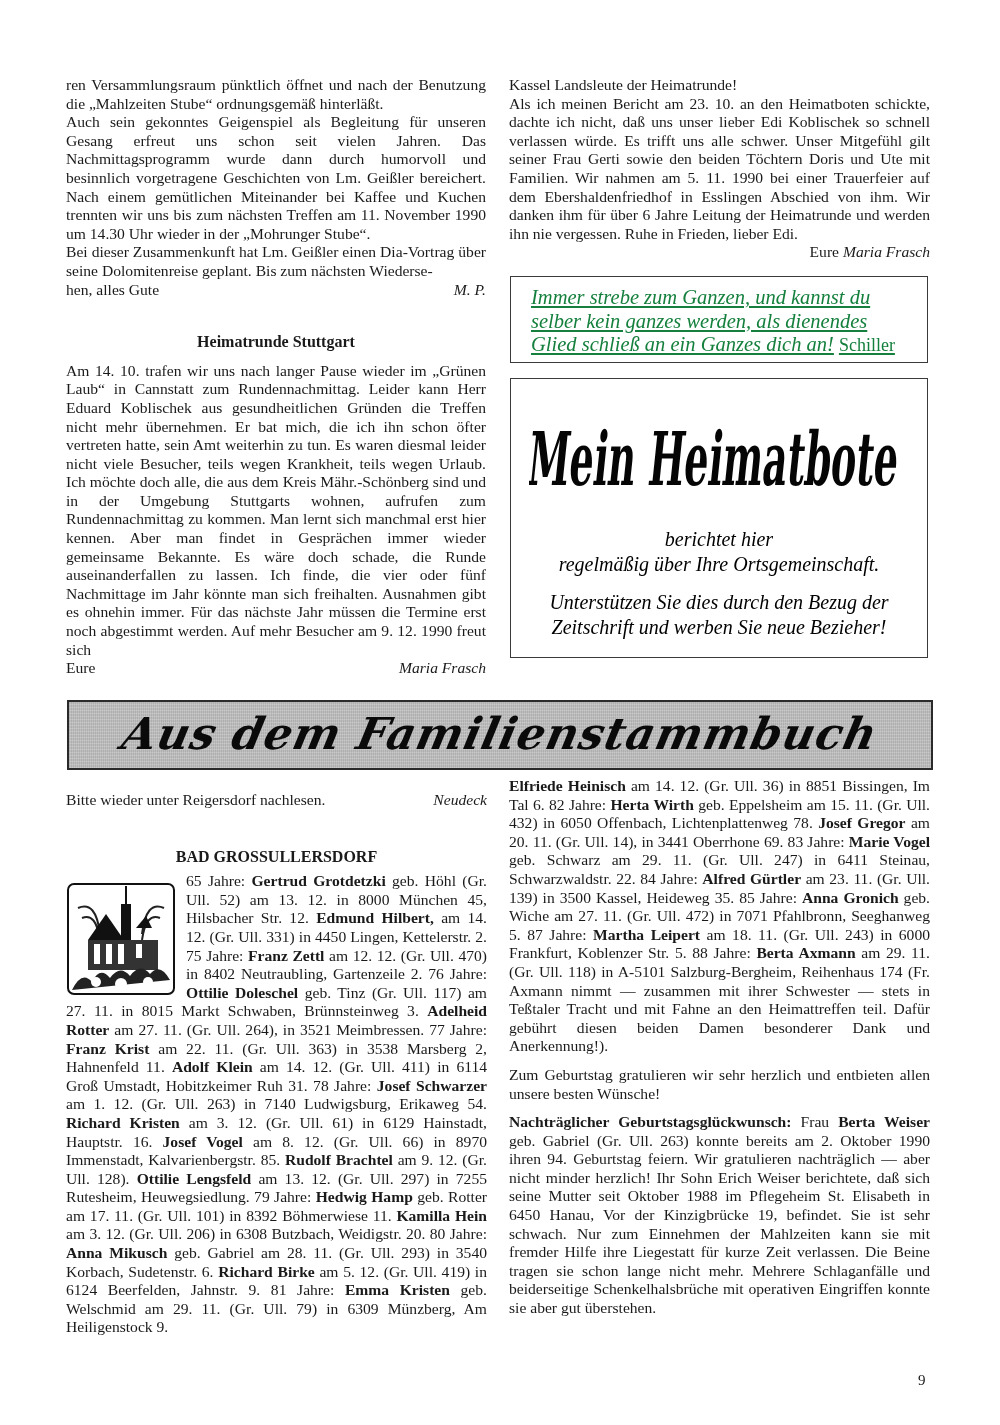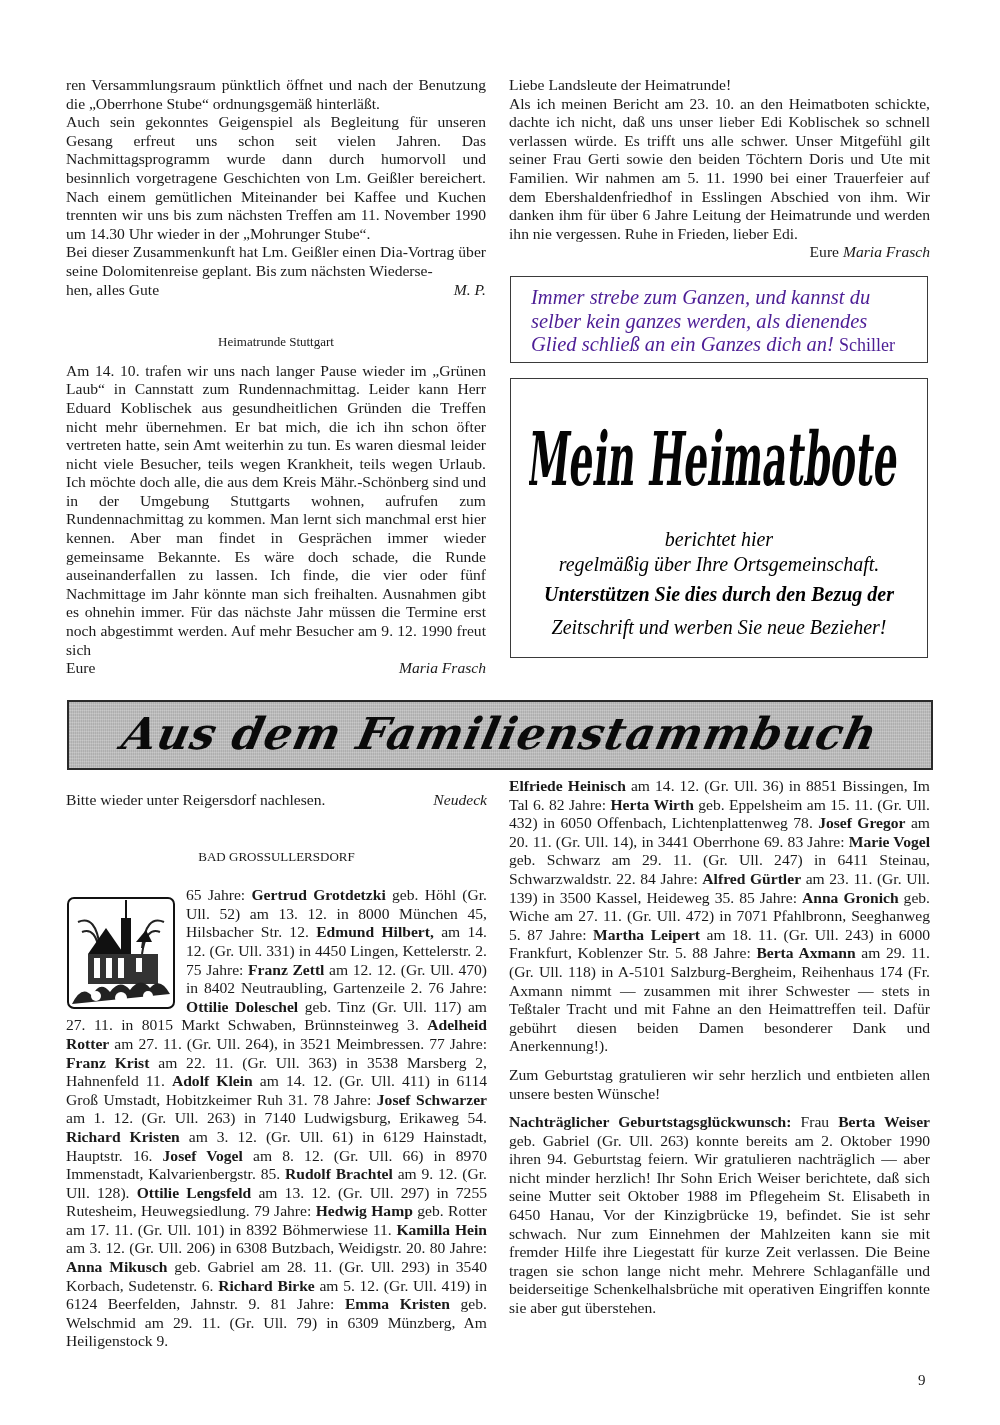--- a/index.html
+++ b/index.html
@@ -7,81 +7,81 @@
          font-family: "Liberation Serif", "DejaVu Serif", serif; color: #1a1a1a; }
   .col { position: absolute; font-size: 15.6px; line-height: 18.6px; text-align: justify; }
   .col p { margin: 0; }
   .left-top { left: 66px; top: 76px; width: 420px; }
   .right-top { left: 509px; top: 76px; width: 421px; }
   .left-bot { left: 66px; top: 791px; width: 421px; }
   .right-bot { left: 509px; top: 777px; width: 421px; }
   .sig { display: flex; justify-content: space-between; }
   .sig .r { font-style: italic; }
   .right { text-align: right; }
-  .heading { text-align: center; font-weight: normal; font-size: 13px; margin: 0; }
+  .heading { text-align: center; font-weight: bold; font-size: 16px; margin: 0; }
   .h-heimat { margin-top: 34px; margin-bottom: 10px; }
   b { font-weight: bold; }
   i { font-style: italic; }
 
   .box { position: absolute; border: 1.5px solid #3a3a3a; background: #fff; }
   .quote-box { left: 510px; top: 276px; width: 416px; height: 85px; }
   .quote-box .q { position: absolute; left: 20px; top: 9px; right: 10px;
-       font-style: italic; font-size: 20.5px; line-height: 23.5px; color: #4c1d95; }
+       font-style: italic; font-size: 20.5px; line-height: 23.5px; color: #15803d; text-decoration: underline; }
   .quote-box .author { font-style: normal; font-size: 18px; margin-left: 5px; }
 
   .ad-box { left: 510px; top: 378px; width: 416px; height: 278px; }
   .ad-logo { position: absolute; left: 18px; top: 28px; width: 380px; height: 100px; }
   .ad-logo svg { width: 100%; height: 100%; }
   .ad-line { position: absolute; left: 0; right: 0; text-align: center; font-style: italic;
        font-size: 20px; line-height: 23px; color: #000000; }
   .ad-l1 { top: 149px; }
   .ad-l2 { top: 174px; }
-  .ad-l3 { top: 204px; font-weight: bold; }
+  .ad-l3 { top: 212px; }
   .ad-l4 { top: 237px; }
 
   .banner { position: absolute; left: 67px; top: 700px; width: 862px; height: 66px;
        border: 2px solid #2a2a2a;
        background-color: #bdbdbd;
        background-image:
          repeating-linear-gradient(0deg, rgba(255,255,255,0.18) 0 1px, transparent 1px 3px),
          repeating-linear-gradient(90deg, rgba(0,0,0,0.08) 0 1px, transparent 1px 2px); }
   .banner-title { position: absolute; left: 0; right: 0; top: 6px; text-align: center;
        font-family: "DejaVu Serif", serif; font-style: italic; font-weight: bold;
        font-size: 44px; letter-spacing: 1px; color: #0a0a0a;
        transform: skewX(-12deg); }
 
   .h-aspen { margin-bottom: 0; }
-  .h-bad { margin-top: 38px; margin-bottom: 20px; }
+  .h-bad { margin-top: 38px; margin-bottom: 6px; }
   .emblem { float: left; width: 110px; height: 118px; margin: 6px 10px 0 0; }
   .emblem svg { width: 100%; height: 100%; }
   .gap { height: 10px; }
 
   .page-number { position: absolute; left: 918px; top: 1372px; font-size: 15px; }
 </style>
 </head>
 <body>
 
 <div class="col left-top">
-  <p>ren Versammlungsraum pünktlich öffnet und nach der Benutzung die „Oberrhone Stube“ ordnungsgemäß hinterläßt.</p>
+  <p>ren Versammlungsraum pünktlich öffnet und nach der Benutzung die „Mahlzeiten Stube“ ordnungsgemäß hinterläßt.</p>
   <p>Auch sein gekonntes Geigenspiel als Begleitung für unseren Gesang erfreut uns schon seit vielen Jahren. Das Nachmittagsprogramm wurde dann durch humorvoll und besinnlich vorgetragene Geschichten von Lm. Geißler bereichert. Nach einem gemütlichen Miteinander bei Kaffee und Kuchen trennten wir uns bis zum nächsten Treffen am 11. November 1990 um 14.30 Uhr wieder in der „Mohrunger Stube“.</p>
   <p>Bei dieser Zusammenkunft hat Lm. Geißler einen Dia-Vortrag über seine Dolomitenreise geplant. Bis zum nächsten Wiederse-</p>
   <div class="sig">
     <span>hen, alles Gute</span>
     <span class="r">M. P.</span>
   </div>
   <h3 class="heading h-heimat">Heimatrunde Stuttgart</h3>
   <p>Am 14. 10. trafen wir uns nach langer Pause wieder im „Grünen Laub“ in Cannstatt zum Rundennachmittag. Leider kann Herr Eduard Koblischek aus gesundheitlichen Gründen die Treffen nicht mehr übernehmen. Er bat mich, die ich ihn schon öfter vertreten hatte, sein Amt weiterhin zu tun. Es waren diesmal leider nicht viele Besucher, teils wegen Krankheit, teils wegen Urlaub. Ich möchte doch alle, die aus dem Kreis Mähr.-Schönberg sind und in der Umgebung Stuttgarts wohnen, aufrufen zum Rundennachmittag zu kommen. Man lernt sich manchmal erst hier kennen. Aber man findet in Gesprächen immer wieder gemeinsame Bekannte. Es wäre doch schade, die Runde auseinanderfallen zu lassen. Ich finde, die vier oder fünf Nachmittage im Jahr könnte man sich freihalten. Ausnahmen gibt es ohnehin immer. Für das nächste Jahr müssen die Termine erst noch abgestimmt werden. Auf mehr Besucher am 9. 12. 1990 freut sich</p>
   <div class="sig">
     <span>Eure</span>
     <span class="r">Maria Frasch</span>
   </div>
 </div>
 
 <div class="col right-top">
-  <p>Liebe Landsleute der Heimatrunde!</p>
+  <p>Kassel Landsleute der Heimatrunde!</p>
   <p>Als ich meinen Bericht am 23. 10. an den Heimatboten schickte, dachte ich nicht, daß uns unser lieber Edi Koblischek so schnell verlassen würde. Es trifft uns alle schwer. Unser Mitgefühl gilt seiner Frau Gerti sowie den beiden Töchtern Doris und Ute mit Familien. Wir nahmen am 5. 11. 1990 bei einer Trauerfeier auf dem Ebershaldenfriedhof in Esslingen Abschied von ihm. Wir danken ihm für über 6 Jahre Leitung der Heimatrunde und werden ihn nie vergessen. Ruhe in Frieden, lieber Edi.</p>
   <p class="right">
     <span>Eure</span>
     <i>Maria Frasch</i>
   </p>
 </div>
 
 <div class="box quote-box">
   <div class="q">
     <div>Immer strebe zum Ganzen, und kannst du</div>

